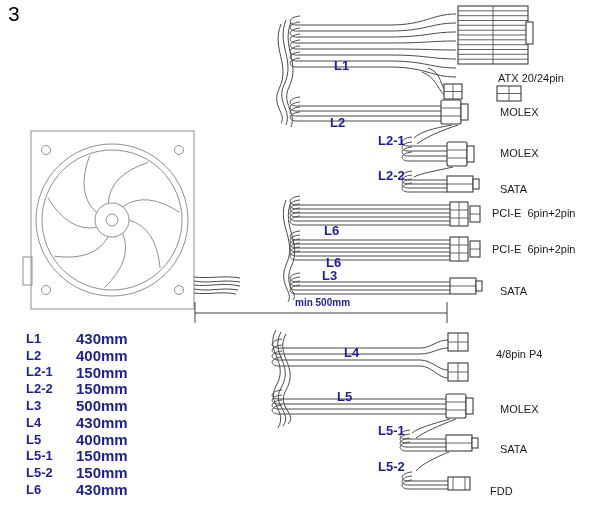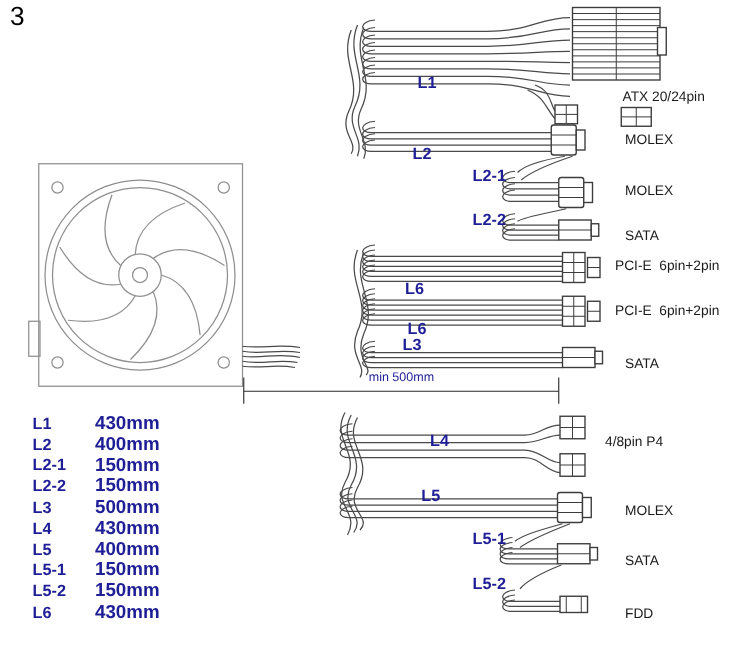--- a/index.html
+++ b/index.html
@@ -8,21 +8,21 @@
   .abs { position:absolute; }
   svg { position:absolute; left:0; top:0; }
   .wire { fill:none; stroke:#4a4a4a; stroke-width:1; }
   .conn { fill:#ffffff; stroke:#3c3c3c; stroke-width:1.1; }
   .conn-detail { fill:none; stroke:#3c3c3c; stroke-width:0.8; }
   .psu-line { fill:none; stroke:#8f8f8f; stroke-width:1; }
   .dim-line { stroke:#2a2a2a; stroke-width:0.9; }
   .figure-number { font-size:21px; color:#000; }
   .cable-label { color:#1e1e96; font-weight:bold; font-size:13px; }
   .conn-name { color:#1a1a1a; font-size:11px; white-space:pre; }
-  .dim-label { color:#1e1e96; font-size:10px; font-weight:normal; }
+  .dim-label { color:#1e1e96; font-size:10px; font-weight:bold; }
   .legend { left:26px; top:330px; }
   .legend-row { display:flex; align-items:center; height:16.8px; }
   .legend-key { width:50px; color:#1e1e96; font-weight:bold; font-size:13px; }
   .legend-val { color:#1e1e96; font-weight:bold; font-size:15px; }
 </style>
 </head>
 <body>
 
 <div id="canvas">
 
@@ -244,24 +244,24 @@
   <div class="abs cable-label" style="left:378px; top:423px;">L5-1</div>
   <div class="abs cable-label" style="left:378px; top:459px;">L5-2</div>
 
   <div class="abs conn-name" style="left:498px; top:72px;">ATX 20/24pin</div>
   <div class="abs conn-name" style="left:500px; top:106px;">MOLEX</div>
   <div class="abs conn-name" style="left:500px; top:147px;">MOLEX</div>
   <div class="abs conn-name" style="left:500px; top:183px;">SATA</div>
   <div class="abs conn-name" style="left:492px; top:207px;">PCI-E  6pin+2pin</div>
   <div class="abs conn-name" style="left:492px; top:243px;">PCI-E  6pin+2pin</div>
   <div class="abs conn-name" style="left:500px; top:285px;">SATA</div>
-  <div class="abs conn-name" style="left:484px; top:348px;">4/8pin P4</div>
+  <div class="abs conn-name" style="left:496px; top:348px;">4/8pin P4</div>
   <div class="abs conn-name" style="left:500px; top:403px;">MOLEX</div>
   <div class="abs conn-name" style="left:500px; top:443px;">SATA</div>
-  <div class="abs conn-name" style="left:500px; top:485px;text-align:right;">FDD</div>
+  <div class="abs conn-name" style="left:490px; top:485px;text-align:right;">FDD</div>
 
   <div class="abs dim-label" style="left:295px; top:297px;">min 500mm</div>
 
   <div class="abs legend">
     <div class="legend-row">
       <span class="legend-key">L1</span>
       <span class="legend-val">430mm</span>
     </div>
     <div class="legend-row">
       <span class="legend-key">L2</span>

